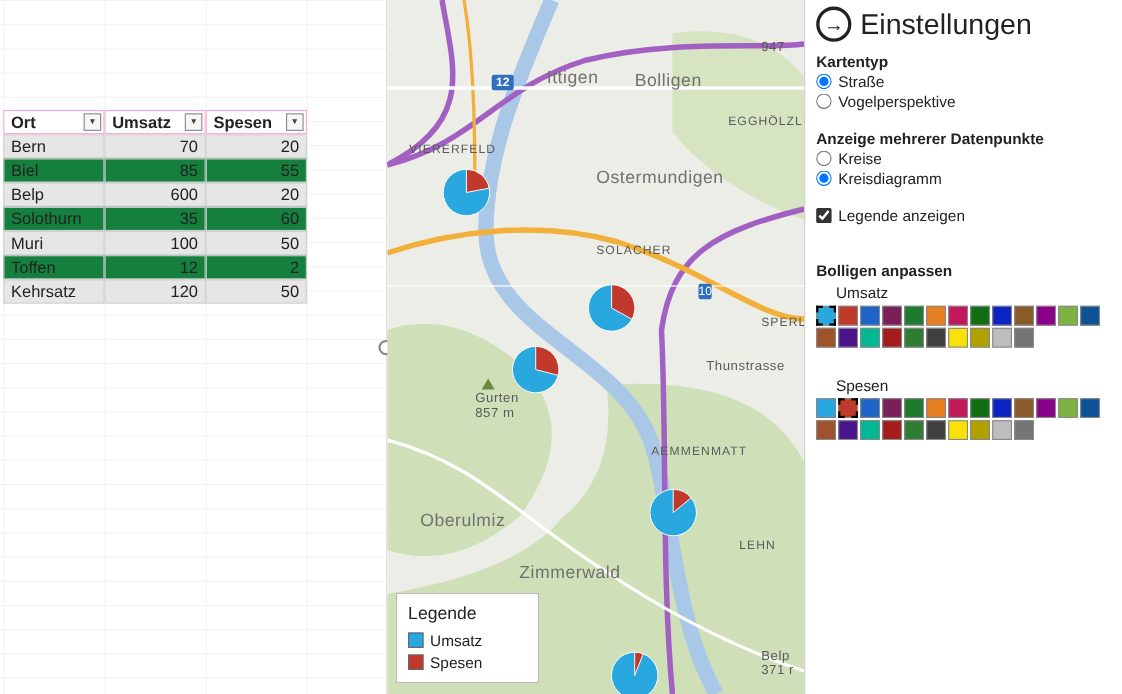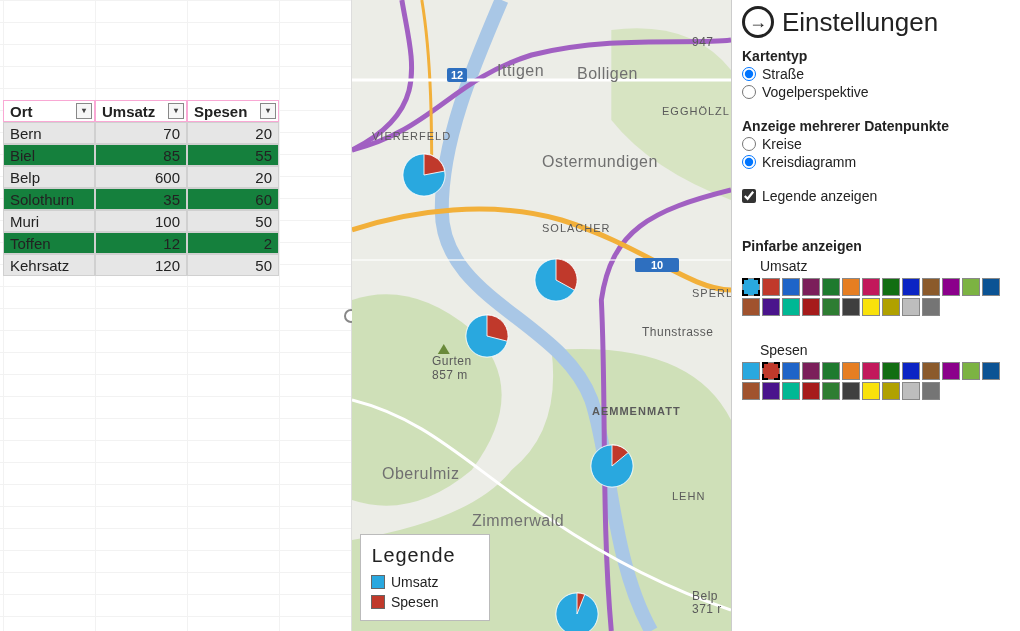--- a/index.html
+++ b/index.html
@@ -16,21 +16,21 @@
   .stripe { background: #e6e6e6; }
   .faint-grid { position:absolute; inset:0; }
   .faint-grid .row { position:absolute; left:0; right:0; border-bottom:1px solid #f0f0f0; }
   .faint-grid .col { position:absolute; top:0; bottom:0; border-right:1px solid #f0f0f0; }
 
   
   .mapwrap { position: relative; width: 380px; height: 100%; border-right: 1px solid #ccc; }
   .map { position:absolute; inset:0; overflow:hidden; }
   .map svg { width:100%; height:100%; display:block; }
   .legend { position:absolute; left:8px; bottom:10px; background:#fff; border:1px solid #bbb; padding:10px 14px 10px 10px; font-size:15px; min-width:130px; }
-  .legend h4 { font-weight:400; font-size:20px; margin-bottom:6px;font-family:Liberation Mono, monospace; }
+  .legend h4 { font-weight:400; font-size:16px; margin-bottom:6px; }
   .legend .row { display:flex; align-items:center; gap:6px; margin-top:4px; font-size:14px; }
   .legend .sw { width:14px; height:14px; border:1px solid #666; }
   .resize-handle { position:absolute; left:-8px; top:50%; transform:translateY(-50%); width:14px; height:14px; border:2px solid #888; border-radius:50%; background:#fff; }
 
   
   .settings { flex:1; padding:6px 10px 0 10px; overflow:auto; }
   .settings .title-row { display:flex; align-items:center; gap:8px; margin-bottom:10px; }
   .settings .title-row .arrow { width:32px; height:32px; border:3px solid #222; border-radius:50%; display:flex; align-items:center; justify-content:center; font-size:18px; }
   .settings h2 { font-weight:400; font-size:26px; }
   .sect-label { font-weight:700; font-size:14px; margin-top:6px; }
@@ -151,32 +151,32 @@
           <div class="maplabel big" style="left: 145px; top: 62px;">Ittigen</div>
           <div class="maplabel big" style="left: 225px; top: 65px;">Bolligen</div>
           <div class="maplabel sm" style="left: 20px; top: 130px;">VIERERFELD</div>
           <div class="maplabel sm" style="left: 310px; top: 105px;">EGGHÖLZLI</div>
           <div class="maplabel big" style="left: 190px; top: 153px;">Ostermundigen</div>
           <div class="maplabel sm" style="left: 190px; top: 222px;">SOLACHER</div>
           <div class="maplabel sm" style="left: 340px; top: 287px;">SPERLI</div>
           <div class="maplabel " style="left: 290px; top: 325px;">Thunstrasse</div>
           <div class="maplabel " style="left: 80px; top: 354px;">Gurten</div>
           <div class="maplabel " style="left: 80px; top: 368px;">857 m</div>
-          <div class="maplabel sm" style="left: 240px; top: 405px; font-weight: bold;">AEMMENMATT</div>
+          <div class="maplabel sm" style="left: 240px; top: 405px;">AEMMENMATT</div>
           <div class="maplabel big" style="left: 30px; top: 465px;">Oberulmiz</div>
           <div class="maplabel sm" style="left: 320px; top: 490px;">LEHN</div>
           <div class="maplabel big" style="left: 120px; top: 512px;">Zimmerwald</div>
           <div class="maplabel " style="left: 340px; top: 589px;">Belp</div>
           <div class="maplabel " style="left: 340px; top: 602px;">371 r</div>
           <div class="maplabel " style="left: 340px; top: 35px;">947</div>
         </div>
 
       <div id="mapshields">
           <div style="position: absolute; left: 95px; top: 68px; background: rgb(46, 111, 191); color: rgb(255, 255, 255); font-size: 11px; padding: 1px 4px; border-radius: 2px; font-weight: 700;">12</div>
-          <div style="position: absolute; left: 283px; top: 258px; background: rgb(46, 111, 191); color: rgb(255, 255, 255); font-size: 11px; padding: 1px 16px; border-radius: 2px; font-weight: 700;">10</div>
+          <div style="position: absolute; left: 283px; top: 258px; background: rgb(46, 111, 191); color: rgb(255, 255, 255); font-size: 11px; padding: 1px 0; border-radius: 2px; font-weight: 400;">10</div>
         </div>
 
       <div id="mappies">
           <div class="pie" style="left: 50px; top: 153px;">
             <svg width="44" height="44" viewBox="0 0 100 100">
       <circle cx="50" cy="50" r="48" fill="#29a8df" stroke="#fff" stroke-width="2"></circle>
       <path d="M 50 50 L 50 2 A 48 48 0 0 1 97.14978803497706 41.00569689988522 Z" fill="#c0392b" stroke="#fff" stroke-width="2"></path>
     </svg>
           </div>
           <div class="pie" style="left: 182px; top: 258px;">
@@ -252,21 +252,21 @@
         </div>
       </div>
 
     <div style="height:14px"></div>
     <div class="check-row">
       <input type="checkbox" id="legchk" checked="" style="">
       <label for="legchk">Legende anzeigen</label>
     </div>
 
     <div style="height:26px"></div>
-    <div class="sect-label">Pinfarbe anzeigen</div>
+    <div class="sect-label">Bolligen anpassen</div>
 
     <div id="pinfarbe-series">
         <div class="sub-label">Umsatz</div>
         <div class="swatches">
           <div class="swatch selected" style="background: rgb(41, 168, 223);"></div>
           <div class="swatch" style="background: rgb(192, 57, 43);"></div>
           <div class="swatch" style="background: rgb(30, 100, 200);"></div>
           <div class="swatch" style="background: rgb(123, 31, 90);"></div>
           <div class="swatch" style="background: rgb(30, 122, 46);"></div>
           <div class="swatch" style="background: rgb(230, 126, 34);"></div>

